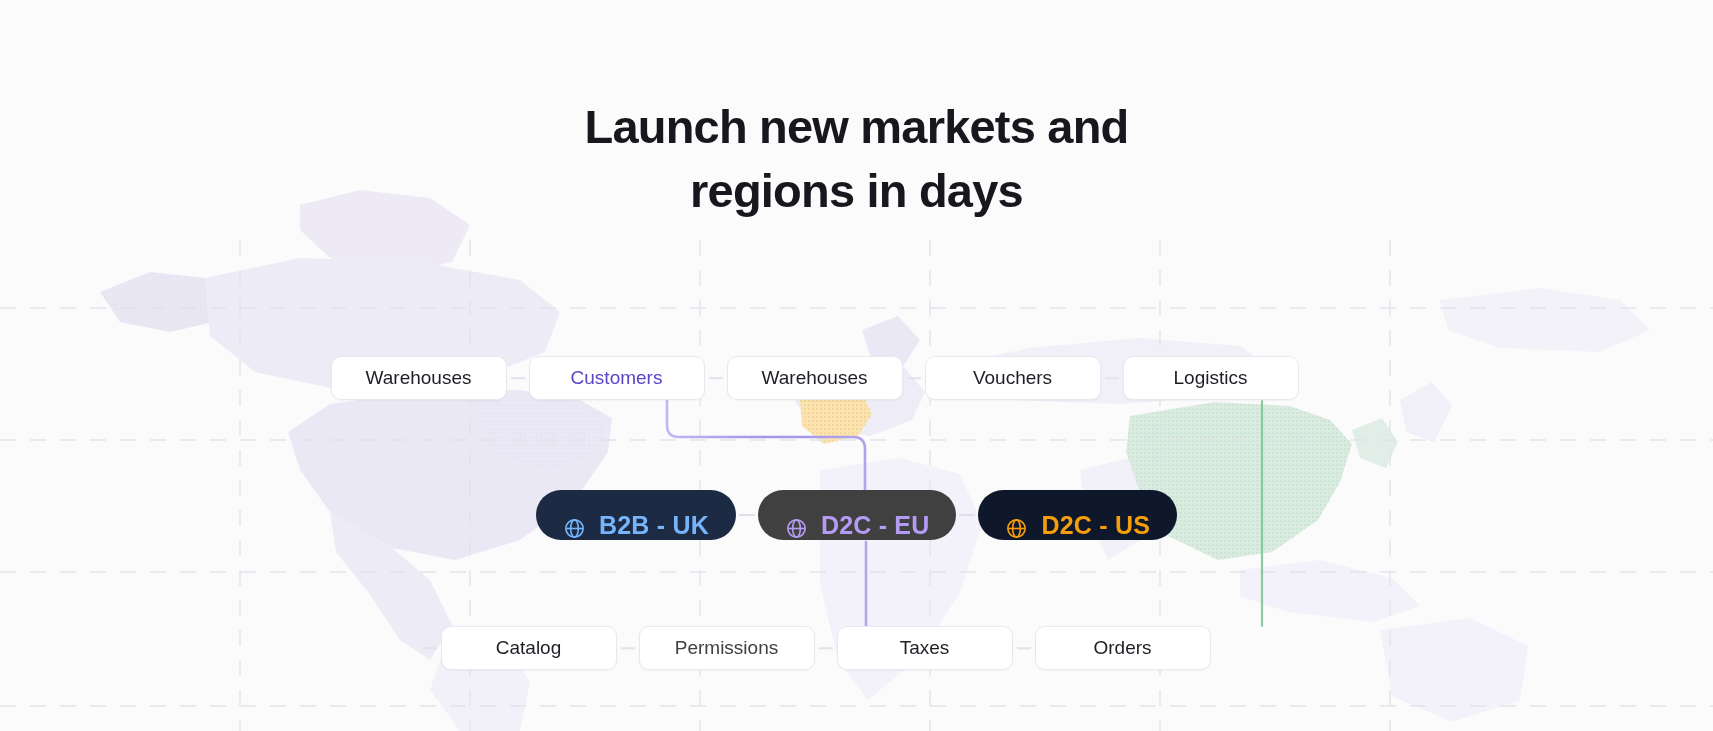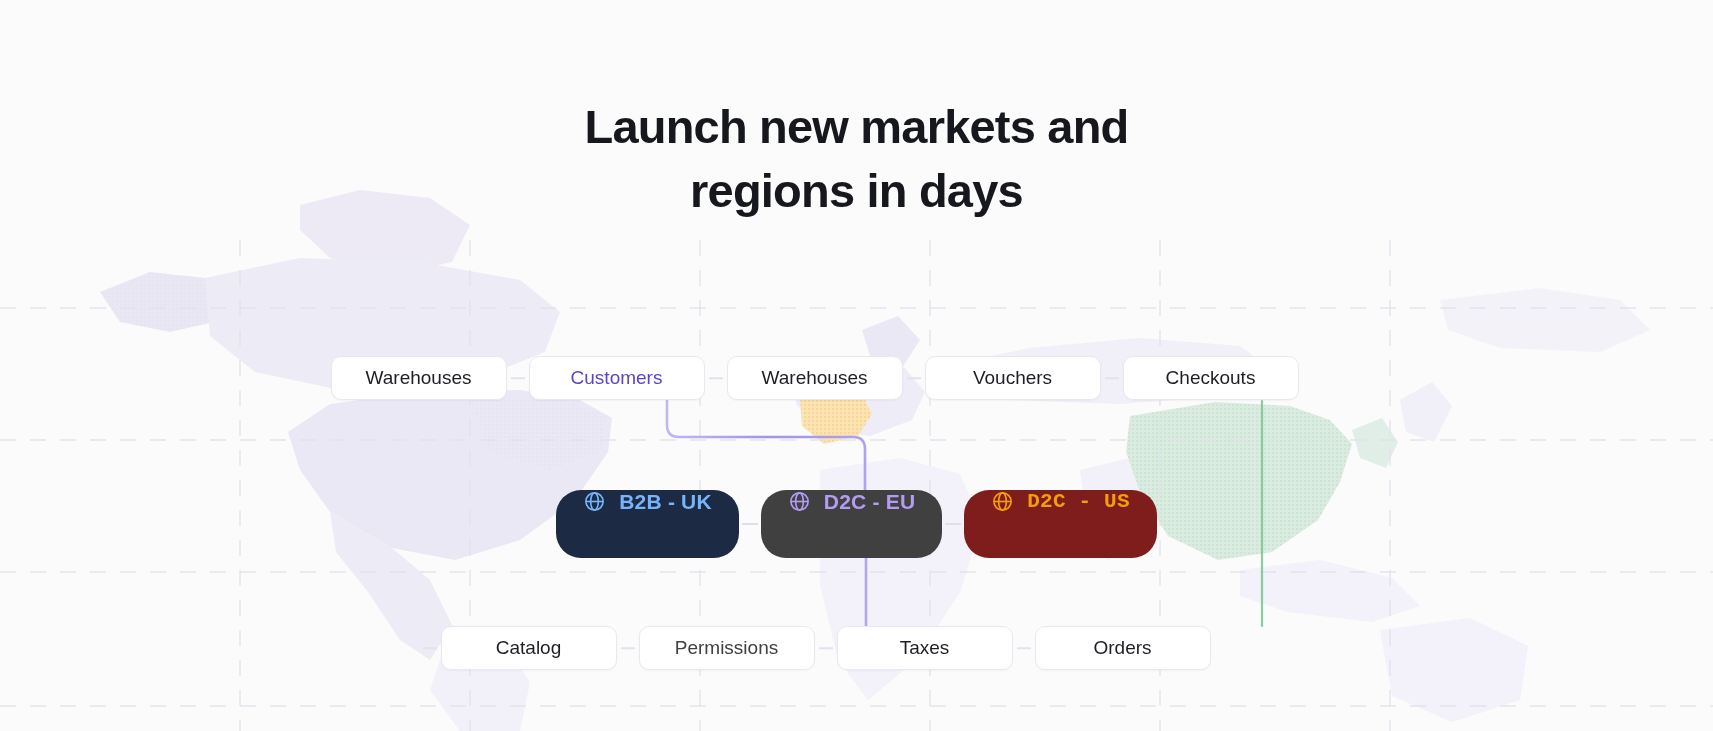--- a/index.html
+++ b/index.html
@@ -112,27 +112,27 @@
     position: absolute;
     left: 0;
     top: 490px;
     width: 1713px;
     display: flex;
     justify-content: center;
     align-items: center;
     z-index: 7;
   }
   .region {
-    height: 68px;
+    height: 50px;
     display: flex;
-    align-items: flex-start;
+    align-items: flex-end;
     gap: 13px;
     padding: 0 27px;
     border-radius: 25px;
-    font-size: 21px;
+    font-size: 25px;
     font-weight: 700;
     letter-spacing: .2px;
     white-space: nowrap;
   }
   .region .globe { display: flex; align-items: center; }
   .region-gap {
     width: 22px;
     flex: 0 0 22px;
     height: 50px;
     position: relative;
@@ -265,21 +265,21 @@
 
   <div class="pill-row" id="row-top">
     <div class="pill w-warehouses">Warehouses</div>
     <div class="dash-gap"></div>
     <div class="pill w-customers accent" style="color: rgb(91, 69, 199);">Customers</div>
     <div class="dash-gap"></div>
     <div class="pill w-checkouts">Warehouses</div>
     <div class="dash-gap"></div>
     <div class="pill w-vouchers">Vouchers</div>
     <div class="dash-gap"></div>
-    <div class="pill w-promotions">Checkouts</div>
+    <div class="pill w-promotions">Logistics</div>
   </div>
 
   <div id="row-mid">
 
     <div class="region" style="background: rgb(29, 42, 68); color: rgb(118, 181, 251);">
       <span class="globe">
         <svg width="23" height="23" viewBox="0 0 24 24" fill="none" stroke="currentColor" stroke-width="1.7">
           <circle cx="12" cy="12" r="9"></circle>
           <ellipse cx="12" cy="12" rx="4" ry="9"></ellipse>
           <line x1="3" y1="12" x2="21" y2="12"></line>
@@ -296,21 +296,21 @@
           <circle cx="12" cy="12" r="9"></circle>
           <ellipse cx="12" cy="12" rx="4" ry="9"></ellipse>
           <line x1="3" y1="12" x2="21" y2="12"></line>
         </svg>
       </span>
       <span>D2C - EU</span>
     </div>
 
     <div class="region-gap"></div>
 
-    <div class="region" style="background: #7f1d1d; color: rgb(245, 158, 11); font-family: Liberation Mono, monospace;">
+    <div class="region" style="background: #0f172a; color: rgb(245, 158, 11);">
       <span class="globe">
         <svg width="23" height="23" viewBox="0 0 24 24" fill="none" stroke="currentColor" stroke-width="1.7">
           <circle cx="12" cy="12" r="9"></circle>
           <ellipse cx="12" cy="12" rx="4" ry="9"></ellipse>
           <line x1="3" y1="12" x2="21" y2="12"></line>
         </svg>
       </span>
       <span>D2C - US</span>
     </div>
   </div>

